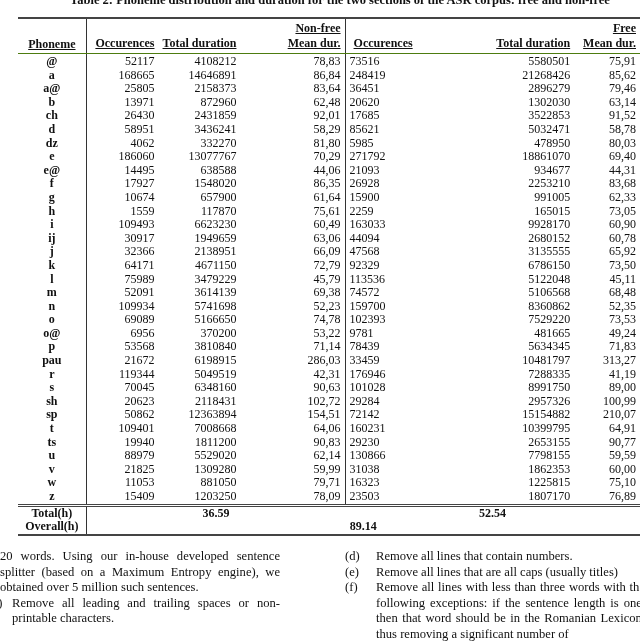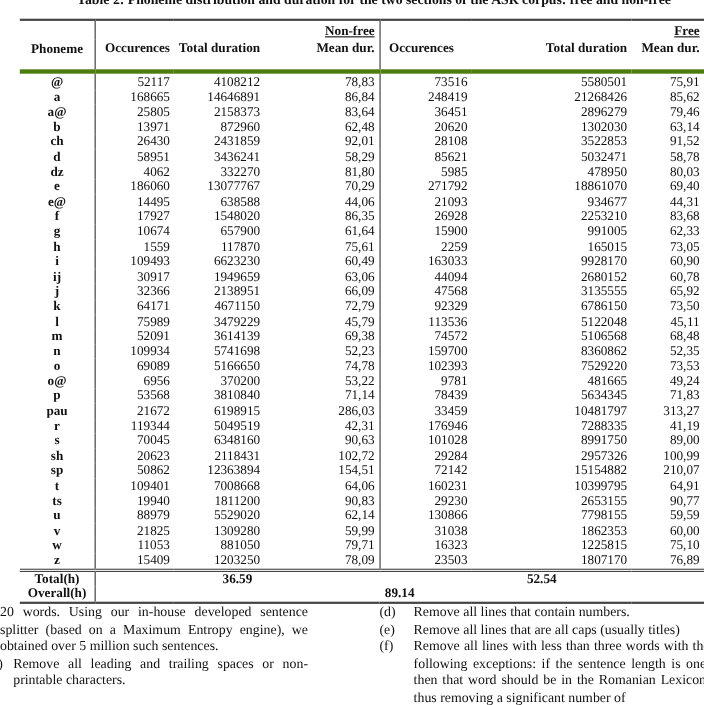--- a/index.html
+++ b/index.html
@@ -1,27 +1,27 @@
 <!DOCTYPE html>
 <html><head>
 <meta charset="utf-8">
 <style>
   html, body { margin:0; padding:0; background:#fff; }
   body { width:640px; height:641px; overflow:hidden; position:relative; font-family:"Liberation Serif", serif; color:#111; }
   .caption { position:absolute; left:0; top:-7px; width:680px; text-align:center; font-weight:bold; font-size:12.5px; white-space:nowrap; }
   table.ph { position:absolute; left:18px; top:17px; border-collapse:collapse; font-size:12px; line-height:13.6px; }
   table.ph td, table.ph th { padding:0 4px; white-space:nowrap; }
   table.ph thead tr.top th { border-top:2px solid #444; padding-top:3px; height:14px; }
-  table.ph thead tr.sub th { border-bottom:4px solid #4d7c0f; height:16px; padding-bottom:11px; }
+  table.ph thead tr.sub th { border-bottom:1px solid #4d7c0f; height:16px; padding-bottom:1px;text-decoration:underline; }
   .c-ph { width:60px; text-align:center; font-weight:bold; }
   .vl { border-left:1px solid #333; }
   .c-occ1 { width:64px; text-align:right; }
   .c-tot1 { width:74px; text-align:right; }
   .c-mean1 { width:98px; text-align:right; }
-  .c-occ2 { width:72px; text-align:right; }
+  .c-occ2 { width:72px; text-align:left; }
   .c-tot2 { width:140px; text-align:right; }
   .c-mean2 { width:58px; text-align:right; }
   th { font-weight:bold; }
   th.grp { text-align:right;text-decoration:underline; }
   th.phh { text-align:center; vertical-align:bottom; }
   tbody tr:first-child td { padding-top:1px; }
   tfoot td { font-weight:bold; }
   tfoot tr.tot td { border-top:3px double #444; }
   tfoot tr.ovr td { border-bottom:2px solid #444; }
   .ctr { text-align:center;margin-left:31px; }
@@ -93,21 +93,21 @@
         <td class="c-mean1">62,48</td>
         <td class="c-occ2 vl">20620</td>
         <td class="c-tot2">1302030</td>
         <td class="c-mean2">63,14</td>
       </tr>
       <tr>
         <td class="c-ph">ch</td>
         <td class="c-occ1 vl">26430</td>
         <td class="c-tot1">2431859</td>
         <td class="c-mean1">92,01</td>
-        <td class="c-occ2 vl">28108</td>
+        <td class="c-occ2 vl">17685</td>
         <td class="c-tot2">3522853</td>
         <td class="c-mean2">91,52</td>
       </tr>
       <tr>
         <td class="c-ph">d</td>
         <td class="c-occ1 vl">58951</td>
         <td class="c-tot1">3436241</td>
         <td class="c-mean1">58,29</td>
         <td class="c-occ2 vl">85621</td>
         <td class="c-tot2">5032471</td>

